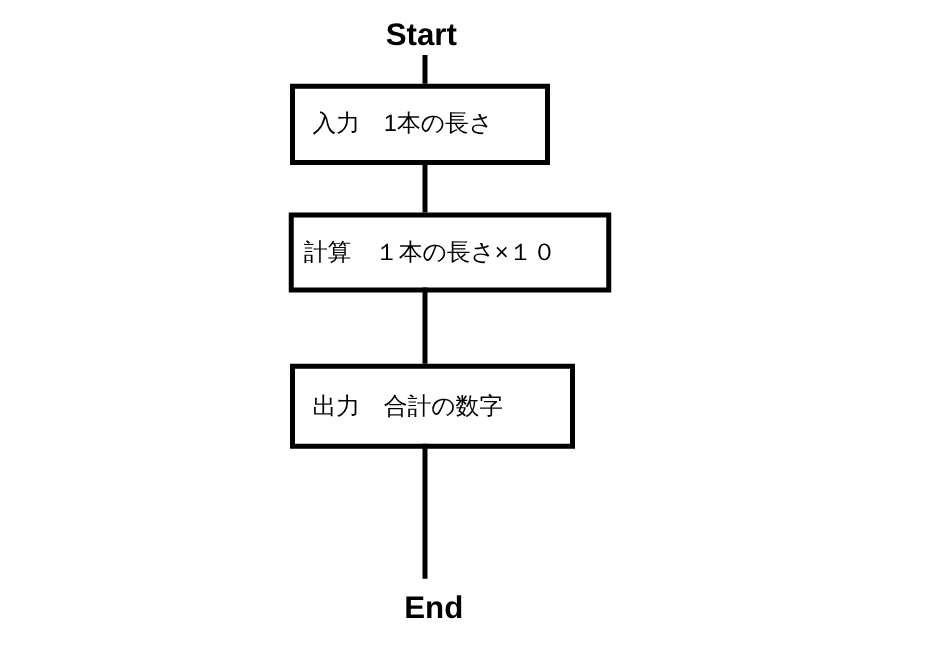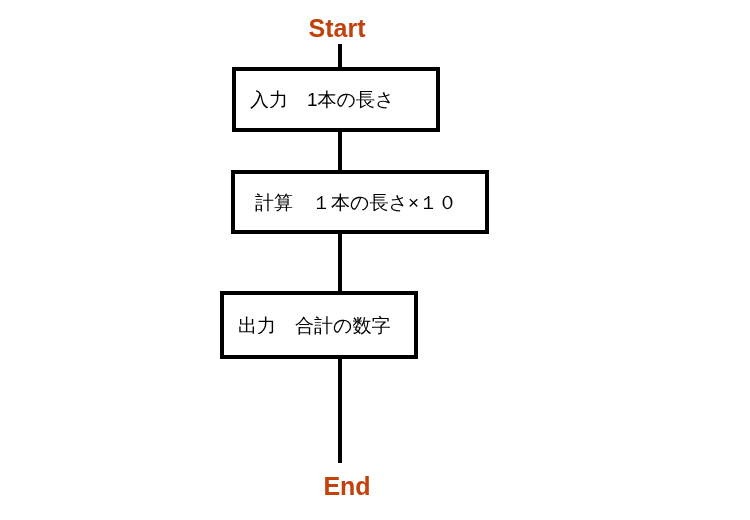--- a/index.html
+++ b/index.html
@@ -15,21 +15,21 @@
     font-family: "Liberation Sans", "DejaVu Sans", sans-serif;
     color: #000000;
     overflow: hidden;
   }
   .terminal-label {
     position: absolute;
     width: 140px;
     text-align: center;
     font-size: 25px;
     font-weight: bold;
-    color: #c2410c;
+    color: #000000;
     line-height: 1.1;
   }
   .start-label { left: 267px; top: 15px; }
   .end-label   { left: 277px; top: 473px; }
   .connector {
     position: absolute;
     width: 4px;
     background: #000000;
     left: 338px;
   }
@@ -42,22 +42,22 @@
     box-sizing: border-box;
     border: 4px solid #000000;
     background: #ffffff;
     display: flex;
     align-items: center;
     font-size: 19px;
     line-height: 1;
     white-space: nowrap;
   }
   .box-input  { left: 232px; top: 67px;  width: 208px; height: 65px; padding-left: 14px; align-items: center; }
-  .box-calc   { left: 231px; top: 170px; width: 258px; height: 64px; padding-left: 20px; }
-  .box-output { left: 220px; top: 291px; width: 198px; height: 68px; padding-left: 14px; }
+  .box-calc   { left: 231px; top: 170px; width: 258px; height: 64px; padding-left: 8px; }
+  .box-output { left: 232px; top: 291px; width: 228px; height: 68px; padding-left: 14px; }
 </style>
 </head>
 <body>
 
 <div class="canvas">
 
   <div class="terminal-label start-label">Start</div>
 
   <div class="connector seg1"></div>
 

